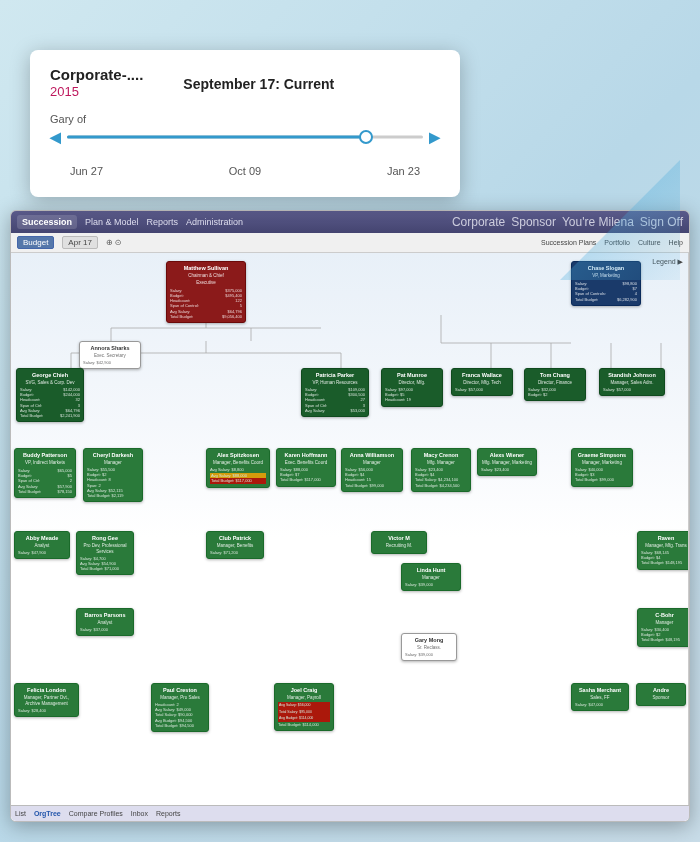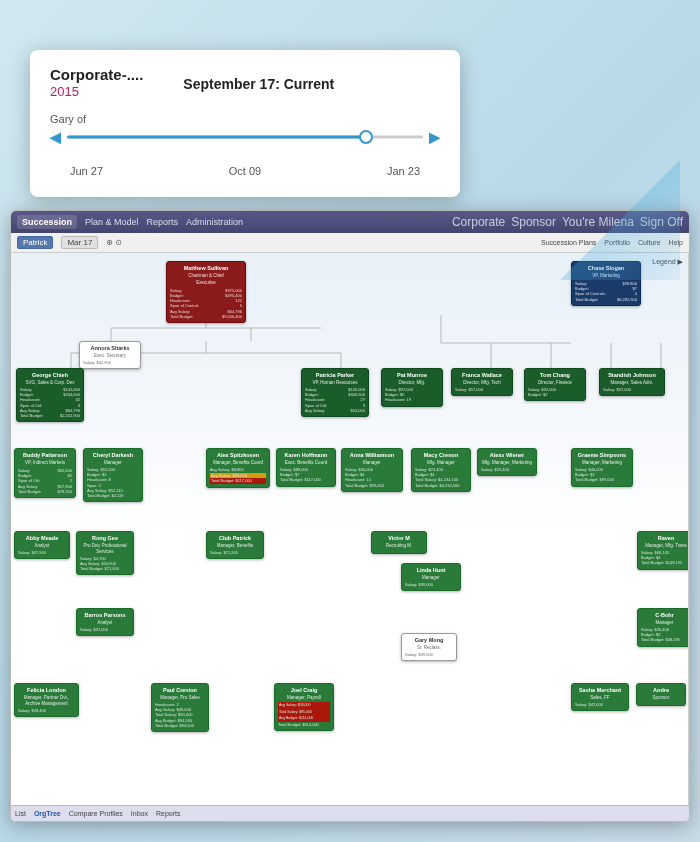--- a/index.html
+++ b/index.html
@@ -427,22 +427,22 @@
     <span class="app-nav-item">Administration</span>
     <div class="app-topbar-right">
       <span>Corporate</span>
       <span>Sponsor</span>
       <span>You're Milena</span>
       <span>Sign Off</span>
     </div>
   </div>
 
   <div class="app-toolbar">
-    <span class="toolbar-btn active">Patrick</span>
-    <span class="toolbar-btn">Mar 17</span>
+    <span class="toolbar-btn active">Budget</span>
+    <span class="toolbar-btn">Apr 17</span>
     <span style="font-size:8px; color:#555;">⊕ ⊙</span>
     <span style="font-size:7px; color:#444; margin-left:auto;">Succession Plans</span>
     <span style="font-size:7px; color:#444;">Portfolio</span>
     <span style="font-size:7px; color:#444;">Culture</span>
     <span style="font-size:7px; color:#444;">Help</span>
   </div>
 
   <div class="app-body">
 
     <div class="app-main">

